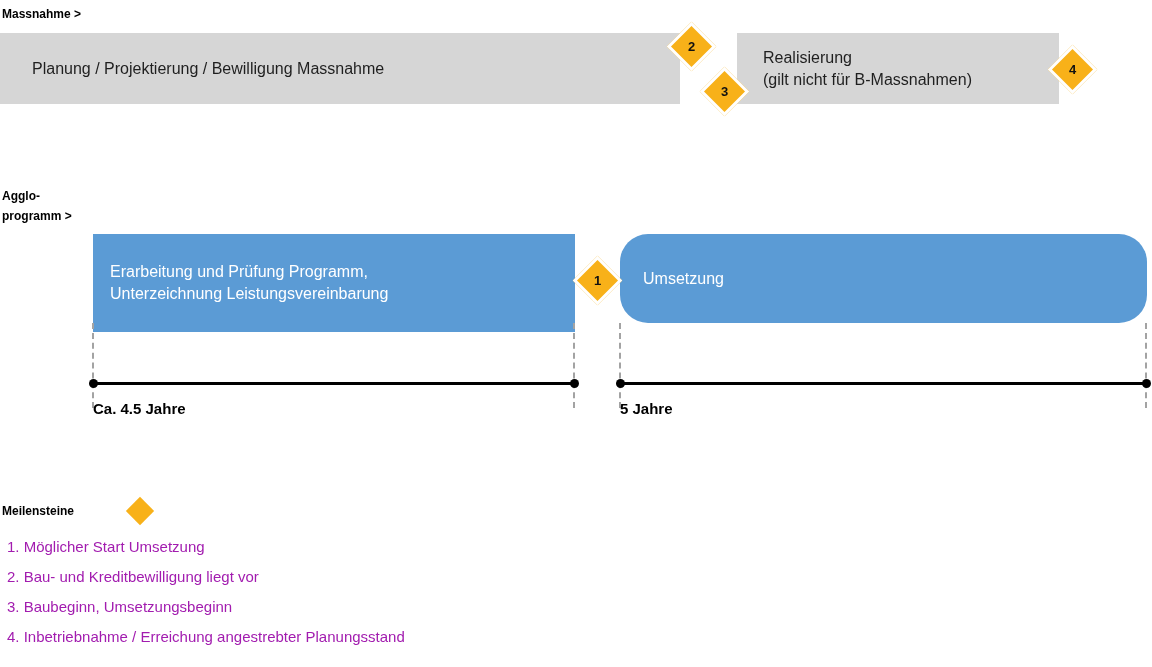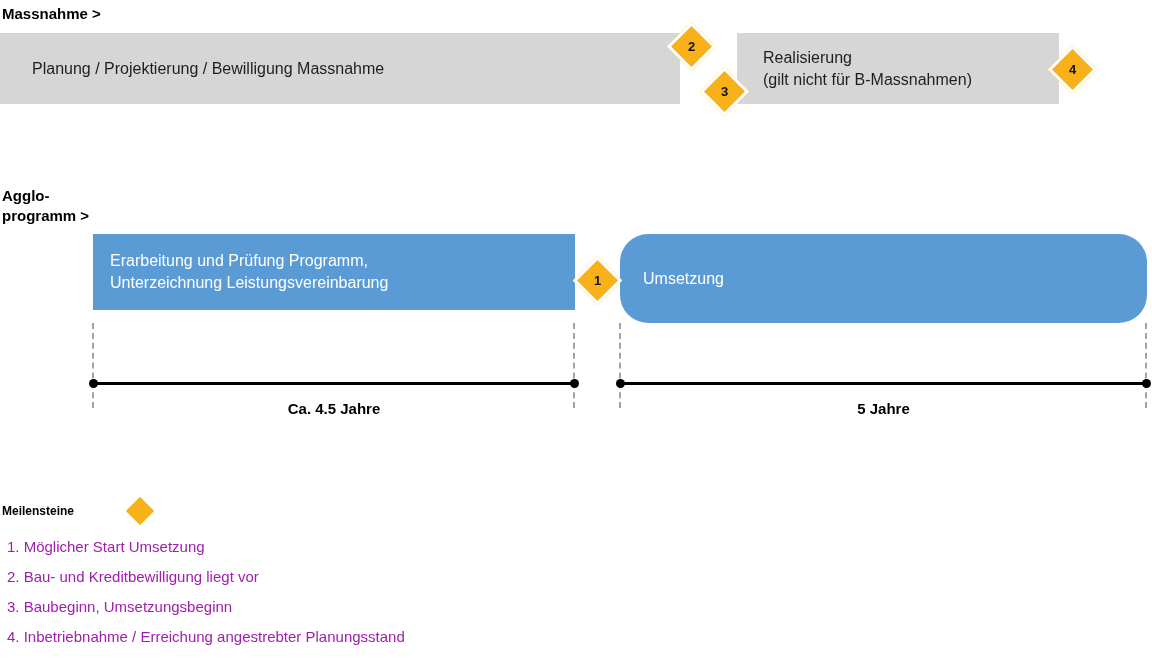--- a/index.html
+++ b/index.html
@@ -1,35 +1,35 @@
 <!DOCTYPE html>
 <html><head>
 <meta charset="utf-8">
 <style>
   html,body{margin:0;padding:0;background:#fff;}
   #stage{
     position:relative;width:1152px;height:667px;background:#ffffff;
     font-family:"Liberation Sans", sans-serif;color:#000;overflow:hidden;
   }
   .abs{position:absolute;}
-  .section-label{font-weight:bold;font-size:15px;line-height:20px;color:#000;}
+  .section-label{font-weight:bold;font-size:12px;line-height:20px;color:#000;}
   .bar{display:flex;flex-direction:column;justify-content:center;box-sizing:border-box;}
   .bar-gray{background:#d6d6d6;color:#1f1f1f;font-size:16px;line-height:22px;}
   .bar-blue{background:#5b9bd5;color:#ffffff;font-size:16px;line-height:22px;}
   .diamond{
     width:29px;height:29px;background:#f8b119;border:3px solid #ffffff;
     transform:rotate(45deg);display:flex;align-items:center;justify-content:center;
     box-sizing:content-box;
   }
   .diamond .num{transform:rotate(-45deg);font-size:13px;font-weight:bold;color:#111;}
   .legend-diamond{width:20px;height:20px;background:#f8b119;transform:rotate(45deg);}
   .dashline{width:0;height:85px;border-left:2px dashed #a3a3a3;}
   .tline{height:3px;background:#000;}
   .tdot{width:9px;height:9px;border-radius:50%;background:#000;}
-  .duration{font-size:15px;font-weight:bold;text-align:center;color:#000;}
+  .duration{font-size:15px;font-weight:bold;text-align:left;color:#000;}
   .ms-item{font-size:15px;line-height:30px;color:#a21caf;white-space:nowrap;}
 </style>
 </head>
 <body>
 
 <div id="stage">
 
   <div class="abs section-label" style="left:2px;top:4px;">Massnahme &gt;</div>
 
   <div class="abs bar bar-gray" style="left:0;top:33px;width:680px;height:71px;padding-left:32px;">
@@ -49,21 +49,21 @@
   </div>
   <div class="abs diamond" style="left:1055px;top:52px;">
     <span class="num">4</span>
   </div>
 
   <div class="abs section-label" style="left:2px;top:186px;">
     <div>Agglo-</div>
     <div>programm &gt;</div>
   </div>
 
-  <div class="abs bar bar-blue" style="left:93px;top:234px;width:482px;height:76px;padding-left:17px;">
+  <div class="abs bar bar-blue" style="left:93px;top:234px;width:482px;height:98px;padding-left:17px;">
     <div>Erarbeitung und Prüfung Programm,</div>
     <div>Unterzeichnung Leistungsvereinbarung</div>
   </div>
 
   <div class="abs bar bar-blue" style="left:620px;top:234px;width:527px;height:89px;padding-left:23px;border-radius:28px;">
     <div>Umsetzung</div>
   </div>
 
   <div class="abs diamond" style="left:580px;top:263px;">
     <span class="num">1</span>

